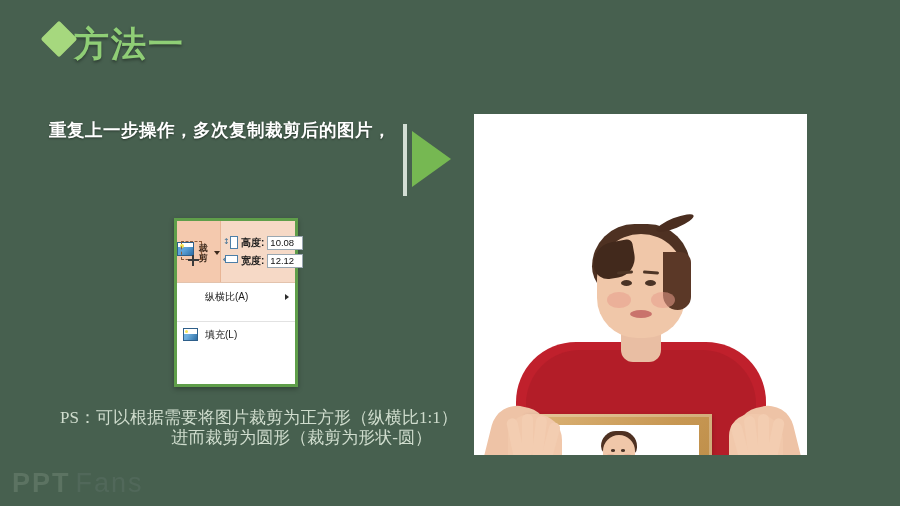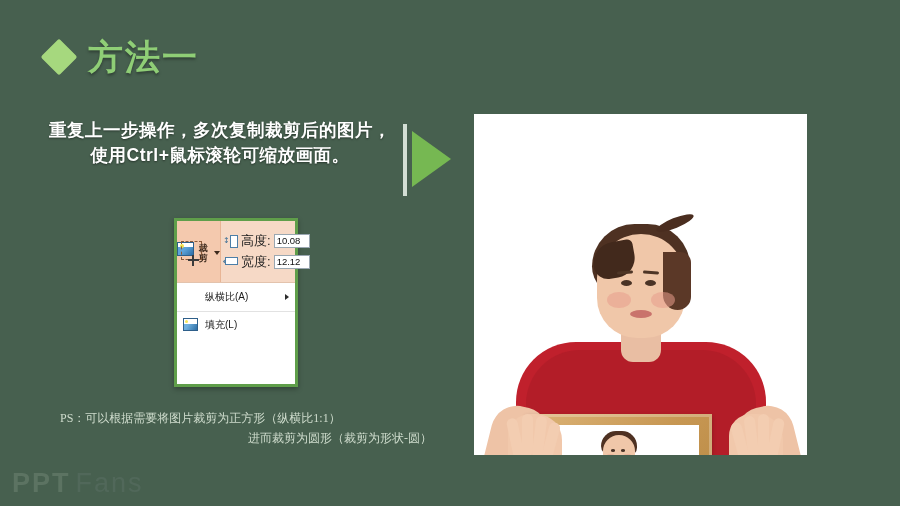--- a/index.html
+++ b/index.html
@@ -5,21 +5,21 @@
   html,body{margin:0;padding:0;}
   body{
     width:900px;height:506px;overflow:hidden;
     background:#47604f;
     font-family:"Liberation Sans","DejaVu Sans",sans-serif;
     position:relative;
   }
   .slide{position:absolute;inset:0;overflow:hidden;}
 
   
-  .title-row{position:absolute;left:46px;top:39px;display:flex;align-items:center;gap:16px;}
+  .title-row{position:absolute;left:46px;top:26px;display:flex;gap:2px;}
   .diamond{width:26px;height:26px;background:#a6d87e;transform:rotate(45deg);border-radius:2px;}
   .title-text{
     font-size:35px;font-weight:bold;color:#8fce76;letter-spacing:2px;
     text-shadow:0 2px 3px rgba(0,0,0,.35);line-height:1;
   }
 
   
   .body-block{position:absolute;left:40px;top:118px;width:360px;text-align:center;}
   .body-line{
     color:#ffffff;font-size:17.5px;font-weight:bold;line-height:25px;
@@ -28,21 +28,21 @@
   .vbar{position:absolute;left:403px;top:124px;width:4px;height:72px;background:#dfe9e0;opacity:.92;}
   .tri{
     position:absolute;left:412px;top:131px;width:0;height:0;
     border-top:28px solid transparent;border-bottom:28px solid transparent;
     border-left:39px solid #76b852;
   }
 
   
   .ps-note{position:absolute;left:56px;top:408px;width:376px;text-align:right;}
   .ps-line{
-    color:#cfdccd;font-size:12px;line-height:20px;white-space:nowrap;
+    color:#cfdccd;font-size:17px;line-height:20px;white-space:nowrap;
     font-family:"Liberation Serif","DejaVu Serif",serif;
   }
   .ps-line.first{text-align:left;padding-left:4px;}
 
   
   .watermark{position:absolute;left:12px;top:470px;display:flex;align-items:baseline;gap:5px;
     font-size:27px;letter-spacing:2px;line-height:1;}
   .wm-a{color:#5c7362;font-weight:bold;}
   .wm-b{color:#51685a;font-weight:normal;}
 
@@ -87,31 +87,31 @@
   .size-fields{flex:1;display:flex;flex-direction:column;justify-content:center;gap:3px;padding:2px 0 2px 2px;}
   .size-row{display:flex;align-items:center;gap:3px;}
   .sz-icon{width:15px;height:15px;position:relative;flex:0 0 auto;}
   .sz-icon .glyph-box{
     position:absolute;right:0;top:1px;width:8px;height:13px;
     border:1.3px solid #4c7fa8;background:#fff;box-sizing:border-box;
   }
   .sz-icon.w .glyph-box{width:13px;height:8px;top:2px;right:0;}
   .sz-icon .arr{position:absolute;left:0;top:3px;font-size:8px;color:#3c6f96;line-height:8px;
     font-family:"DejaVu Sans",sans-serif;}
-  .sz-label{font-size:13px;color:#1d1d1d;font-weight:normal;white-space:nowrap;}
+  .sz-label{font-size:10px;color:#1d1d1d;font-weight:bold;white-space:nowrap;}
   .sz-input{
     width:36px;height:14px;background:#ffffff;border:1px solid #9aa7b1;box-sizing:border-box;
     font-size:9.5px;color:#101010;line-height:12px;padding-left:2px;overflow:hidden;white-space:nowrap;
   }
 
   .menu-list{padding:3px 0 0 0;}
   .menu-item{
     display:flex;align-items:center;height:21px;padding-left:6px;gap:7px;position:relative;
   }
-  .menu-item.sep{border-top:1px solid #e2e2e2;margin-top:4px;padding-top:1px;height:23px;}
+  .menu-item.sep{border-top:1px solid #e2e2e2;margin-top:14px;padding-top:1px;height:23px;}
   .mi-icon{width:15px;height:13px;position:relative;flex:0 0 auto;}
   .mi-label{font-size:10px;color:#1a1a1a;white-space:nowrap;}
   .submenu-arrow{
     position:absolute;right:6px;width:0;height:0;
     border-top:3.5px solid transparent;border-bottom:3.5px solid transparent;border-left:4.5px solid #2c2c2c;
   }
   
   .ic-crop:before{content:"";position:absolute;left:5px;top:0;width:2px;height:13px;background:#2f2f2f;}
   .ic-crop:after{content:"";position:absolute;left:0;top:5px;width:13px;height:2px;background:#2f2f2f;}
   
@@ -245,21 +245,20 @@
 
 <div class="slide">
 
   <div class="title-row">
     <div class="diamond"></div>
     <div class="title-text">方法一</div>
   </div>
 
   <div class="body-block">
     <div class="body-line">重复上一步操作，多次复制裁剪后的图片，</div>
-    <div class="body-line">使用Ctrl+鼠标滚轮可缩放画面。</div>
   </div>
   <div class="vbar"></div>
   <div class="tri"></div>
 
   <div class="ppt-panel">
 
     <div class="panel-head">
 
       <div class="crop-btn">
         <div class="crop-icon-wrap">

